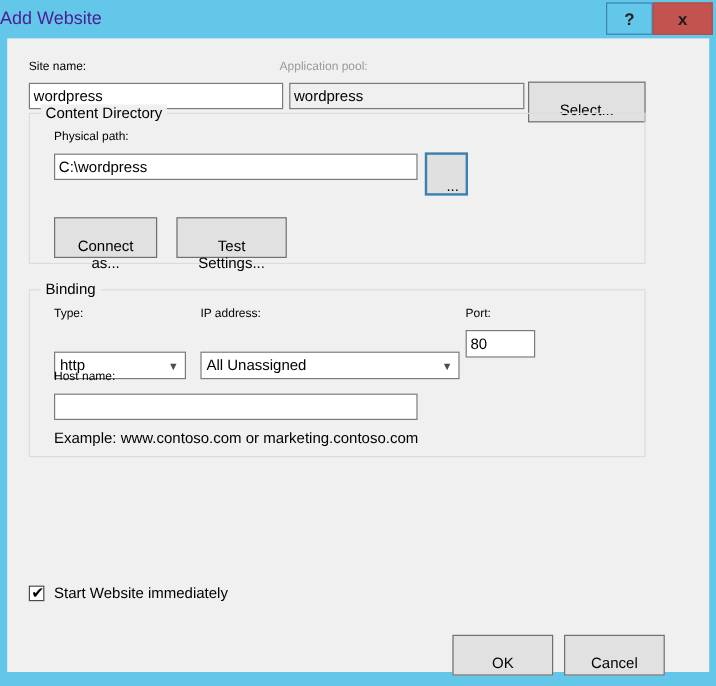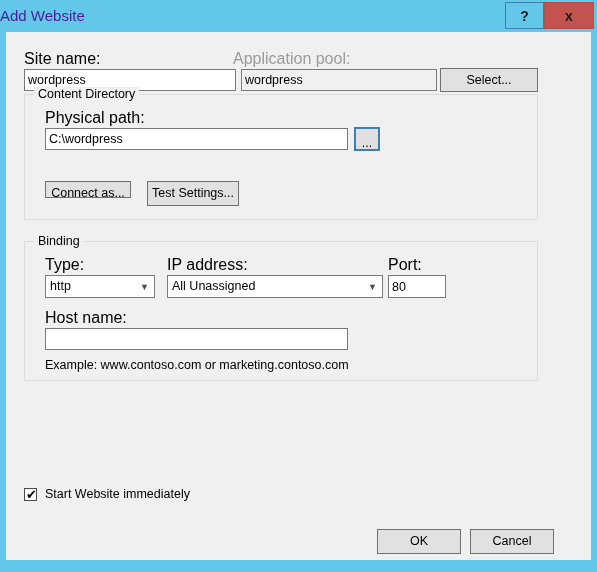--- a/index.html
+++ b/index.html
@@ -88,21 +88,21 @@
     top: 32px;
     width: 585px;
     height: 528px;
     background: #f0f0f0;
     box-sizing: border-box;
   }
 
   
   .label {
     position: absolute;
-    font-size: 16px;
+    font-size: 10px;
     color: #000000;
     white-space: nowrap;
     user-select: none;
   }
   .label.disabled { color: #9a9a9a; }
 
   .textbox {
     position: absolute;
     box-sizing: border-box;
     background: #ffffff;
@@ -124,36 +124,37 @@
     position: absolute;
     box-sizing: border-box;
     background: #e1e1e1;
     border: 1px solid #707070;
     font-family: "Liberation Sans", sans-serif;
     font-size: 12.5px;
     color: #000000;
     text-align: center;
     cursor: default;
     user-select: none;
-    padding: 4px;
+    padding: 16px;
   }
   .button.focusborder {
     border: 2px solid #3c7fb1;
     background: #e0e0e0;
   }
 
   .combo {
     position: absolute;
     box-sizing: border-box;
     background: #ffffff;
     border: 1px solid #7a7a7a;
     font-size: 12.5px;
     color: #000000;
     cursor: default;
     user-select: none;
+    margin-top: 18px;
   }
   .combo .combo-text {
     position: absolute;
     left: 4px;
     top: 0;
     right: 20px;
     line-height: 21px;
     white-space: nowrap;
     overflow: hidden;
   }

